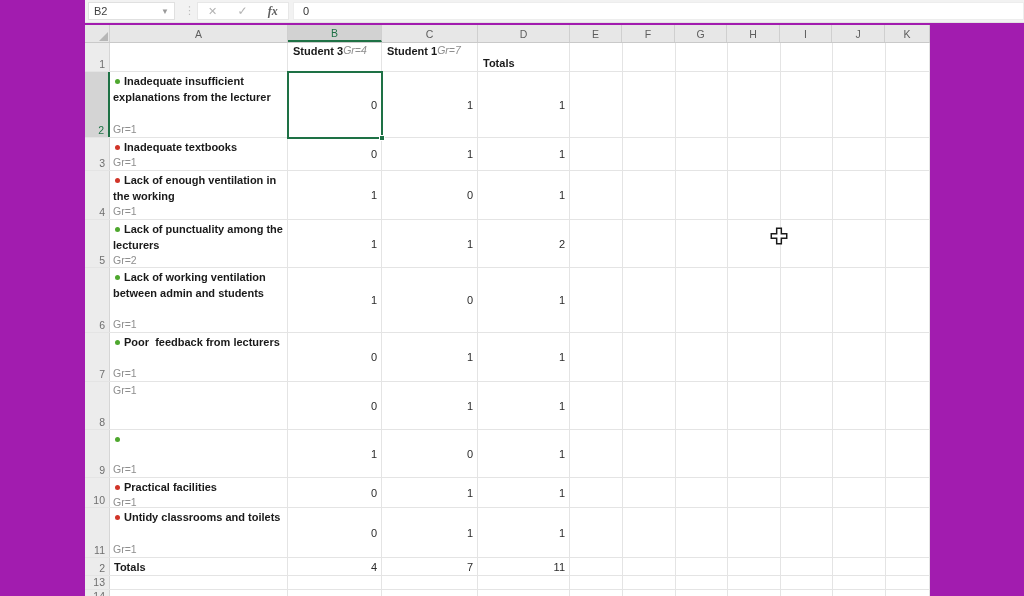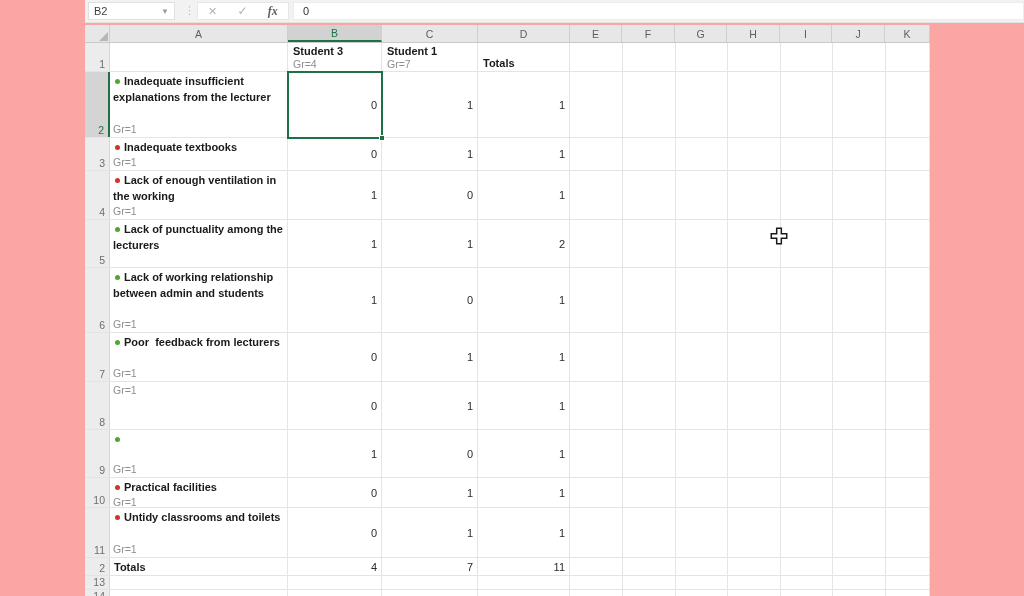--- a/index.html
+++ b/index.html
@@ -1,16 +1,16 @@
 <!DOCTYPE html>
 <html><head>
 <meta charset="utf-8">
 <style>
   html,body{margin:0;padding:0;background:#fff;}
-  .stage{position:relative;width:1024px;height:596px;background:#fca5a5;overflow:hidden;
+  .stage{position:relative;width:1024px;height:596px;background:#a21caf;overflow:hidden;
          font-family:"Liberation Sans",sans-serif;-webkit-font-smoothing:antialiased;}
 
   
   .topbar{position:absolute;left:85px;top:0;width:939px;height:23px;background:#f2f2f2;border-bottom:1px solid #e3e3e3;box-sizing:border-box;}
   .namebox{position:absolute;left:3px;top:2px;width:87px;height:18px;background:#fff;border:1px solid #e0e0e0;box-sizing:border-box;
            display:flex;align-items:center;justify-content:space-between;padding:0 5px;font-size:11px;color:#3f3f3f;}
   .nb-caret{color:#9a9a9a;font-size:8px;}
   .dots{position:absolute;left:99px;top:3px;color:#bdbdbd;font-size:11px;line-height:15px;}
   .fbicons{position:absolute;left:112px;top:2px;width:92px;height:18px;background:#fff;border:1px solid #e7e7e7;box-sizing:border-box;
            display:flex;align-items:center;justify-content:space-around;}
@@ -44,23 +44,23 @@
   .cell{box-sizing:border-box;height:100%;border-right:1px solid #e4e4e4;overflow:hidden;}
   .spacer{flex:1;}
 
   .acell{display:flex;flex-direction:column;justify-content:space-between;padding:1px 3px 0 3px;}
   .titlewrap{font-weight:bold;font-size:11px;line-height:16px;color:#1a1a1a;white-space:pre-wrap;}
   .bullet{display:inline-block;width:5px;height:5px;border-radius:50%;margin:0 4px 1px 2px;}
   .bullet[data-color="green"]{background:#4ea72e;}
   .bullet[data-color="red"]{background:#d13428;}
   .gr{font-size:10.5px;line-height:14px;color:#8e8e8e;padding-bottom:1px;}
   .num{display:flex;align-items:center;justify-content:flex-end;padding-right:4px;font-size:11px;color:#2b2b2b;}
-  .bc1{display:flex;flex-direction:column;padding:1px 0 0 5px;}
+  .bc1{display:flex;flex-direction:row;padding:1px 0 0 5px;}
   .bc1 .t{font-weight:bold;font-size:11px;line-height:14px;color:#1a1a1a;}
-  .bc1 .gr{line-height:13px;}
+  .bc1 .gr{line-height:13px;font-style:italic;}
   .dc1{display:flex;align-items:flex-end;padding:0 0 2px 5px;font-weight:bold;font-size:11px;color:#1a1a1a;}
   .totcell{display:flex;align-items:center;padding-left:4px;font-weight:bold;font-size:11px;color:#1a1a1a;}
 
   
   .vline{position:absolute;top:43px;height:553px;width:1px;background:#e4e4e4;}
   .v1{left:622px}.v2{left:675px}.v3{left:727px}.v4{left:780px}.v5{left:832px}.v6{left:885px}.v7{left:929px}
 
   
   .selbox{position:absolute;left:287px;top:71px;width:96px;height:68px;border:2px solid #1e7145;box-sizing:border-box;pointer-events:none;}
   .fillhandle{position:absolute;right:-4px;bottom:-4px;width:6px;height:6px;background:#1e7145;border:1px solid #fff;box-sizing:border-box;}
@@ -173,37 +173,38 @@
     <div class="cD cell num">
         <span>1</span>
       </div>
     <div class="spacer"></div>
   </div>
 
   <div class="gridrow r5">
     <div class="rh">5</div>
     <div class="cA cell acell">
       <div class="titlewrap"><span class="bullet" data-color="green"></span><span>Lack of punctuality among the lecturers</span></div>
+      <div class="gr">Gr=2</div>
     </div>
     <div class="cB cell num">
         <span>1</span>
       </div>
     <div class="cC cell num">
         <span>1</span>
       </div>
     <div class="cD cell num">
         <span>2</span>
       </div>
     <div class="spacer"></div>
   </div>
 
   <div class="gridrow r6">
     <div class="rh">6</div>
     <div class="cA cell acell">
-      <div class="titlewrap"><span class="bullet" data-color="green"></span><span>Lack of working relationship between admin and students</span></div>
+      <div class="titlewrap"><span class="bullet" data-color="green"></span><span>Lack of working ventilation between admin and students</span></div>
       <div class="gr">Gr=1</div>
     </div>
     <div class="cB cell num">
         <span>1</span>
       </div>
     <div class="cC cell num">
         <span>0</span>
       </div>
     <div class="cD cell num">
         <span>1</span>

